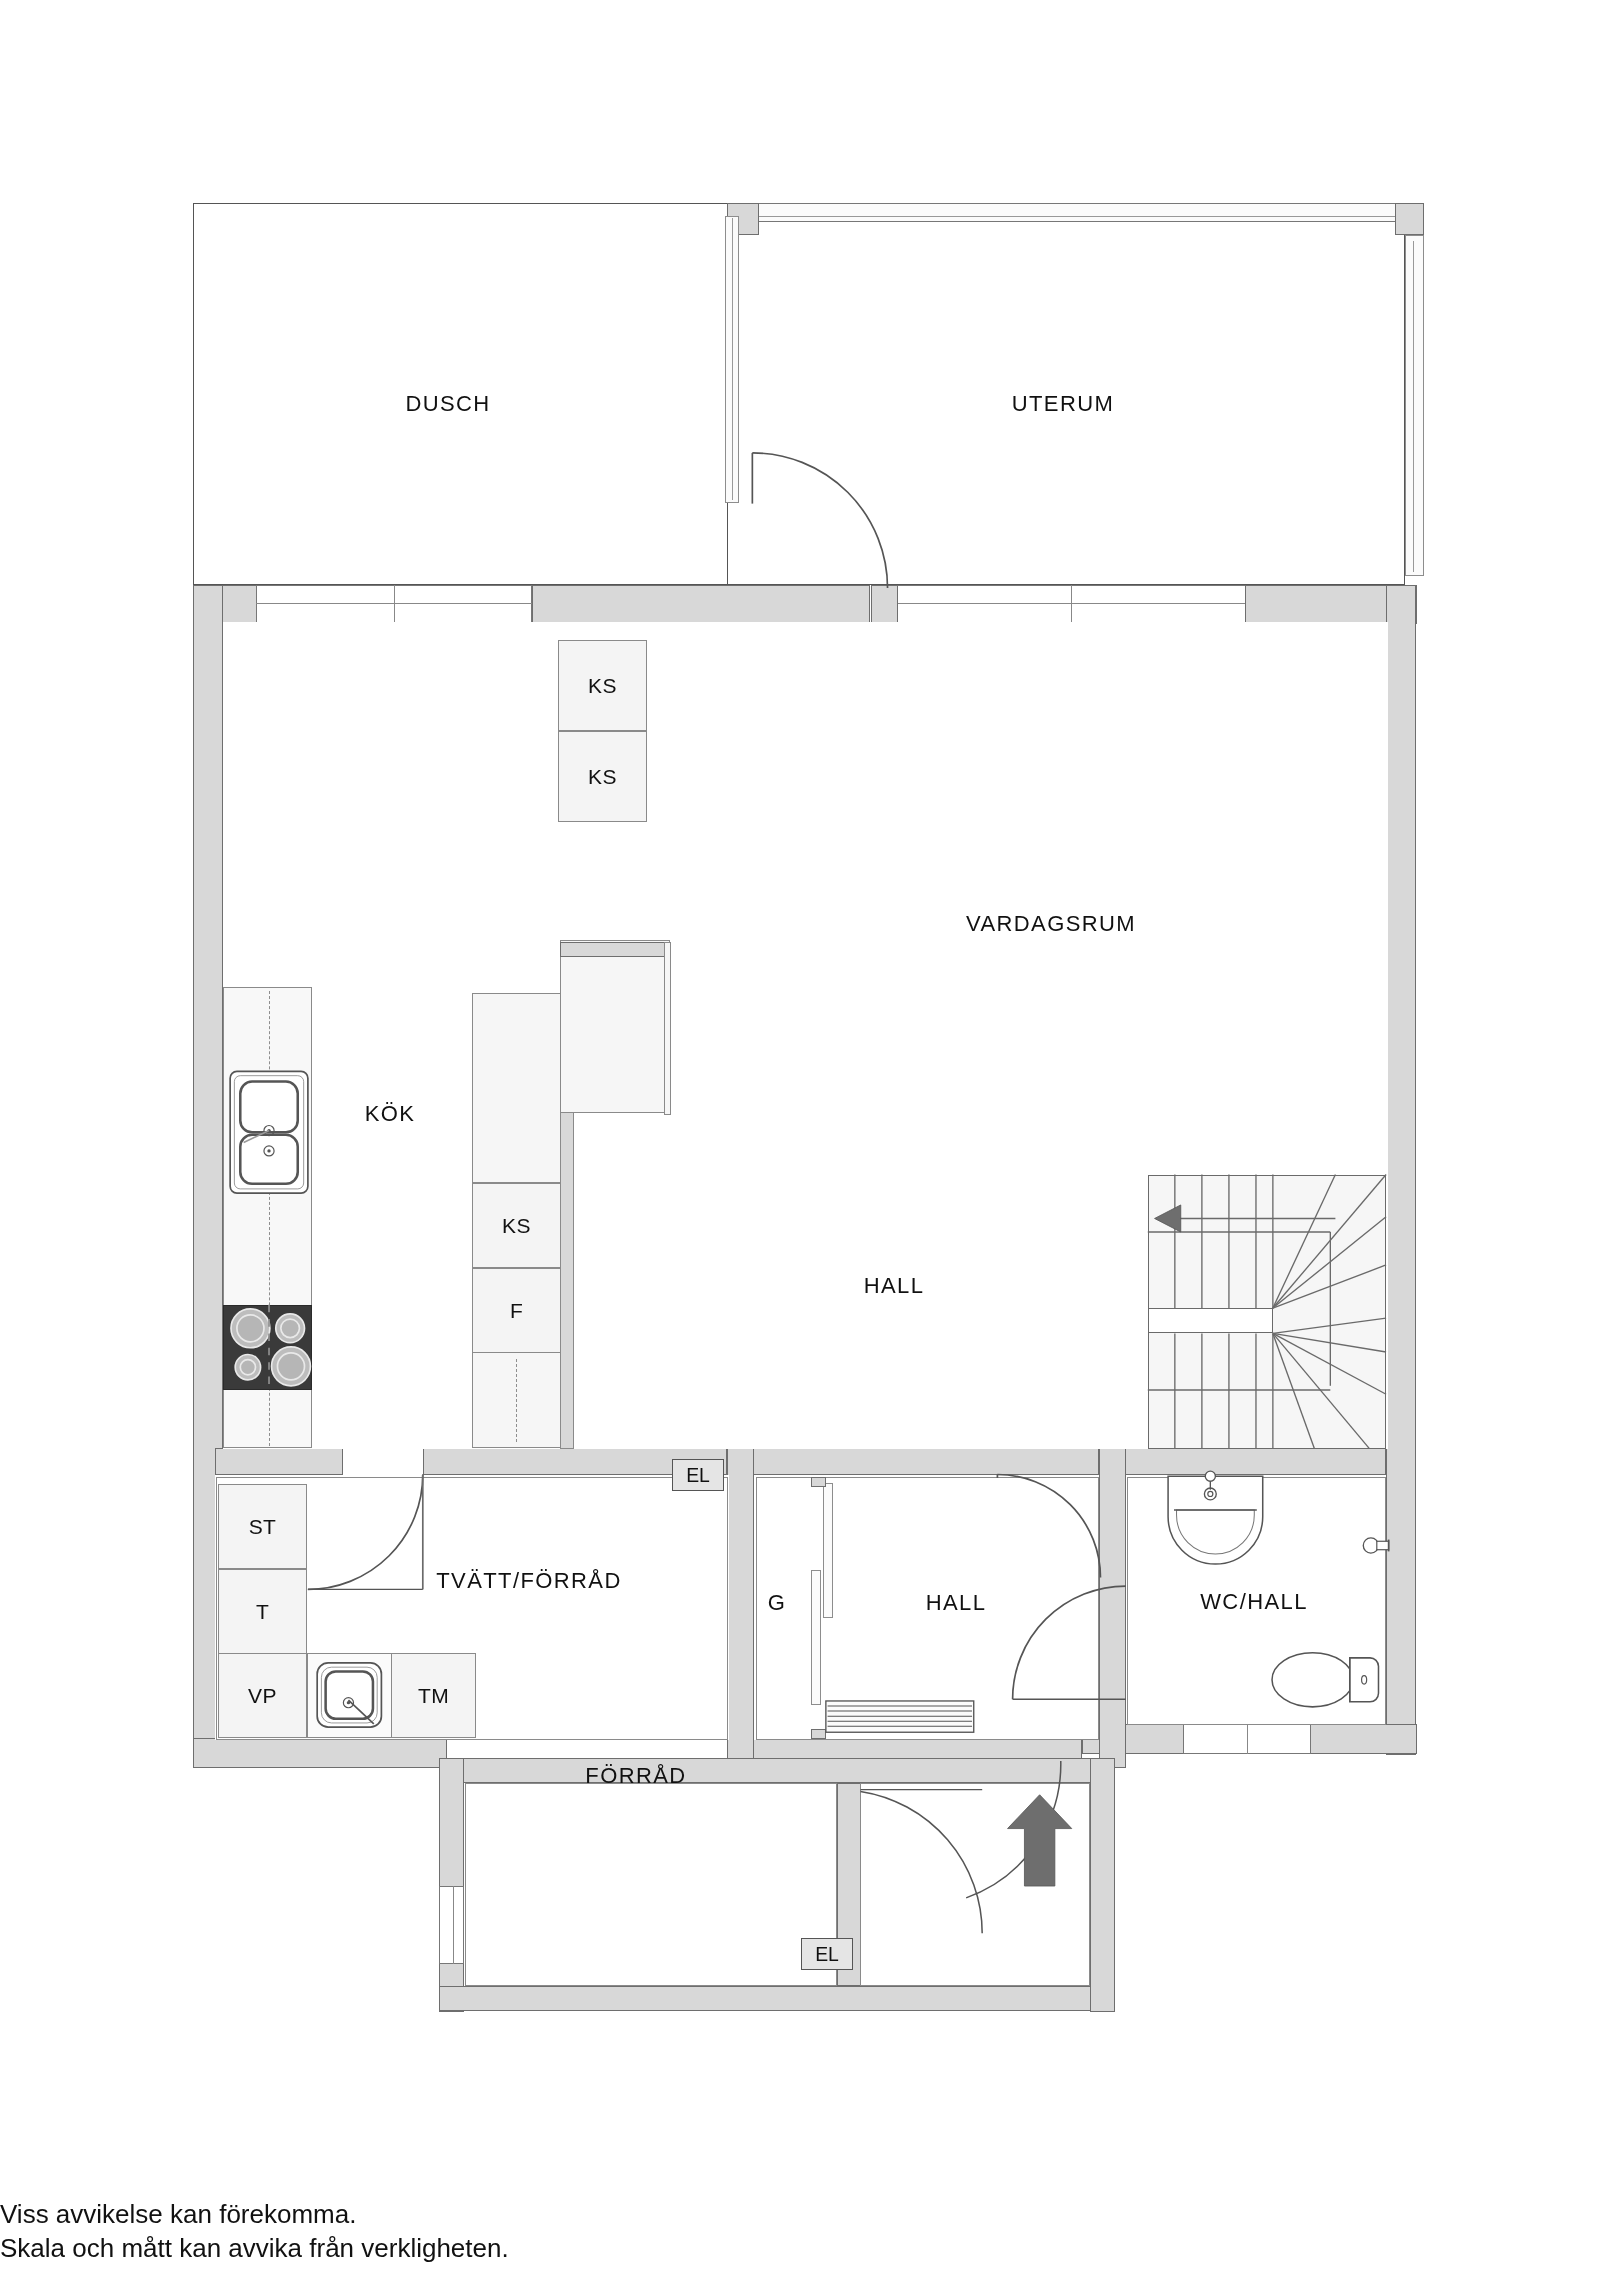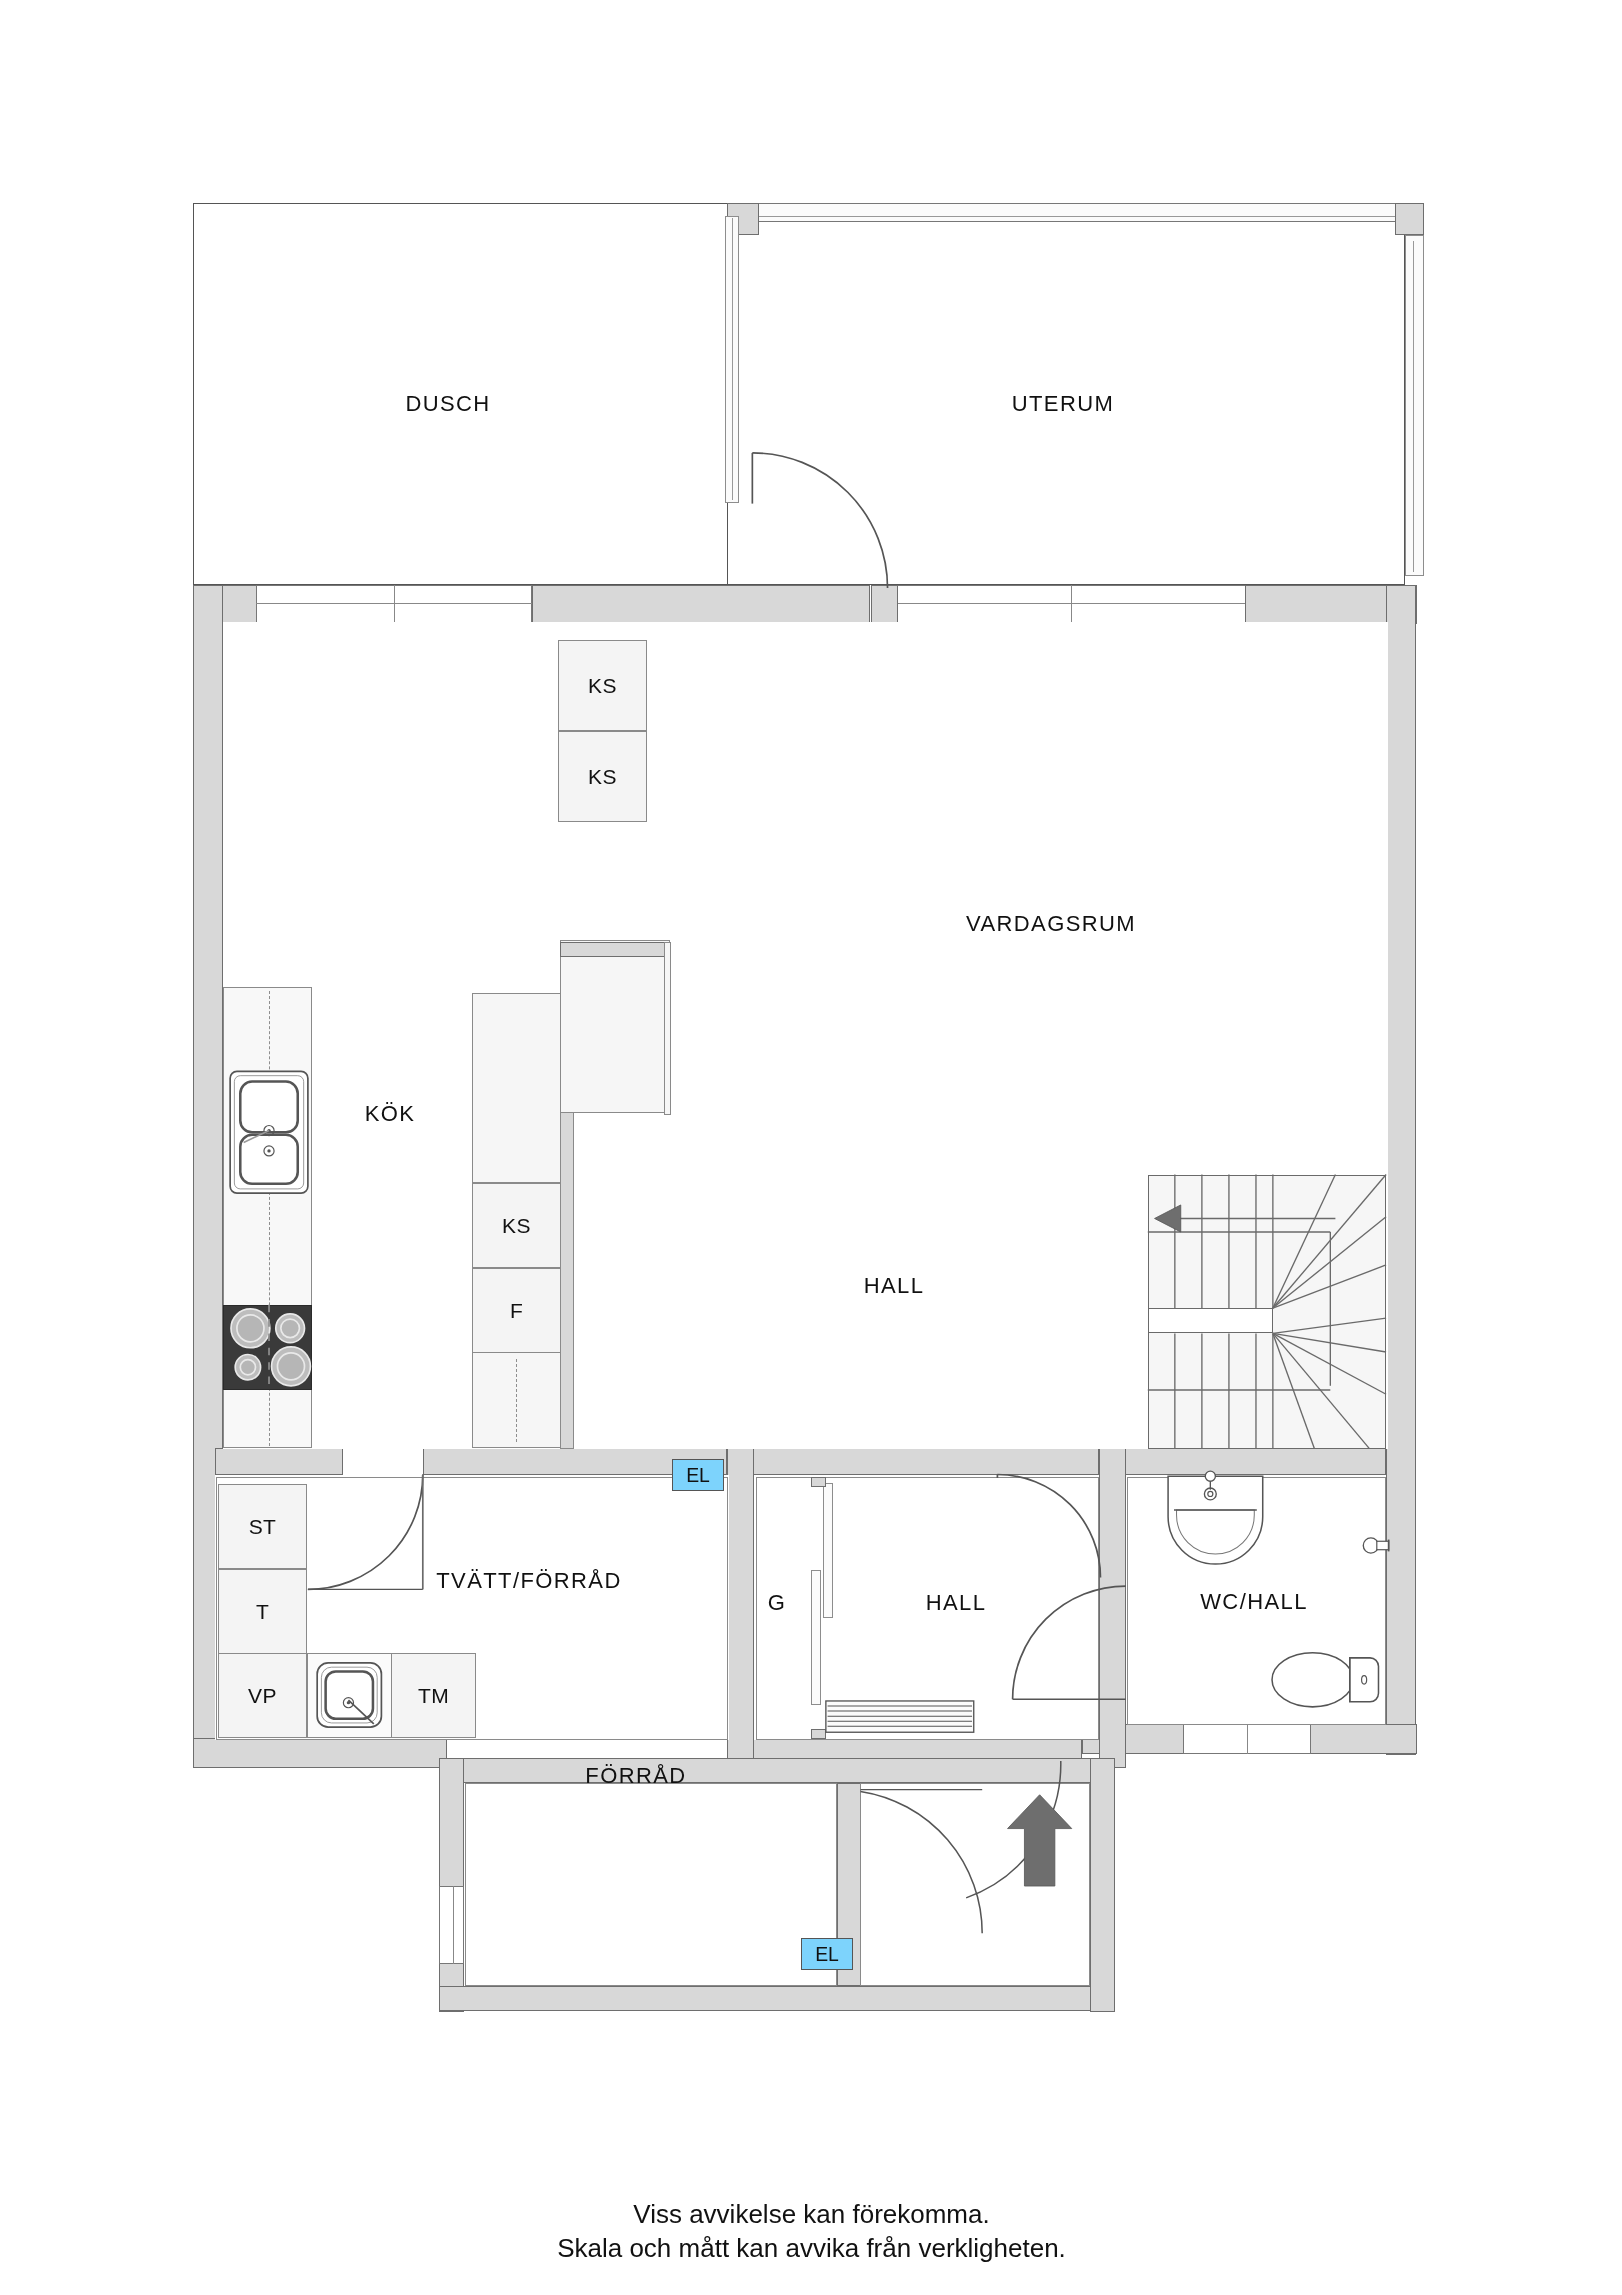--- a/index.html
+++ b/index.html
@@ -16,27 +16,27 @@
   
   .wall      { position:absolute; background:#d8d8d8; border:0.8px solid #6e6e6e; box-sizing:border-box; }
   .thinline  { position:absolute; background:#555; }
   .room      { position:absolute; background:#ffffff; border:0.8px solid #555; box-sizing:border-box; }
   .outline   { position:absolute; border:0.8px solid #555; box-sizing:border-box; background:transparent; }
   .cab       { position:absolute; background:#f4f4f4; border:0.8px solid #8a8a8a; box-sizing:border-box;
                display:flex; align-items:center; justify-content:center; }
   .cab span  { font-size:21px; color:#111; letter-spacing:0.4px; }
   .label     { position:absolute; font-size:22px; color:#111; letter-spacing:1.4px; white-space:nowrap;
                transform:translate(-50%,-50%); }
-  .elbox     { position:absolute; background:#7dd3fc; border:0.8px solid #555; box-sizing:border-box;
+  .elbox     { position:absolute; background:#e5e5e5; border:0.8px solid #555; box-sizing:border-box;
                display:flex; align-items:center; justify-content:center; font-size:19.4px; color:#111; }
   .winpane   { position:absolute; background:#ffffff; border:0.8px solid #777; box-sizing:border-box; }
   .glass     { position:absolute; background:#fbfbfb; border:0.8px solid #8d8d8d; box-sizing:border-box; }
   .stairzone { position:absolute; background:#f6f6f6; border:0.8px solid #6a6a6a; box-sizing:border-box; }
   .dashv     { position:absolute; border-left:1.7px dashed #8e8e8e; }
-  .footer    { position:absolute; width:100%; text-align:center; font-size:26px; color:#111; line-height:1.32; }
+  .footer    { position:absolute; width:100%; font-size:26px; color:#111; line-height:1.32; }
   svg.ov     { position:absolute; left:0; top:0; width:1623px; height:2295px; pointer-events:none; }
 </style>
 </head>
 <body>
 
 <div id="plan">
 
   <div class="outline" style="left:193px; top:203px; width:534px; height:382px; border-right:none;"></div>
 
   <div class="outline" style="left:727px; top:211px; width:678px; height:374px;"></div>

